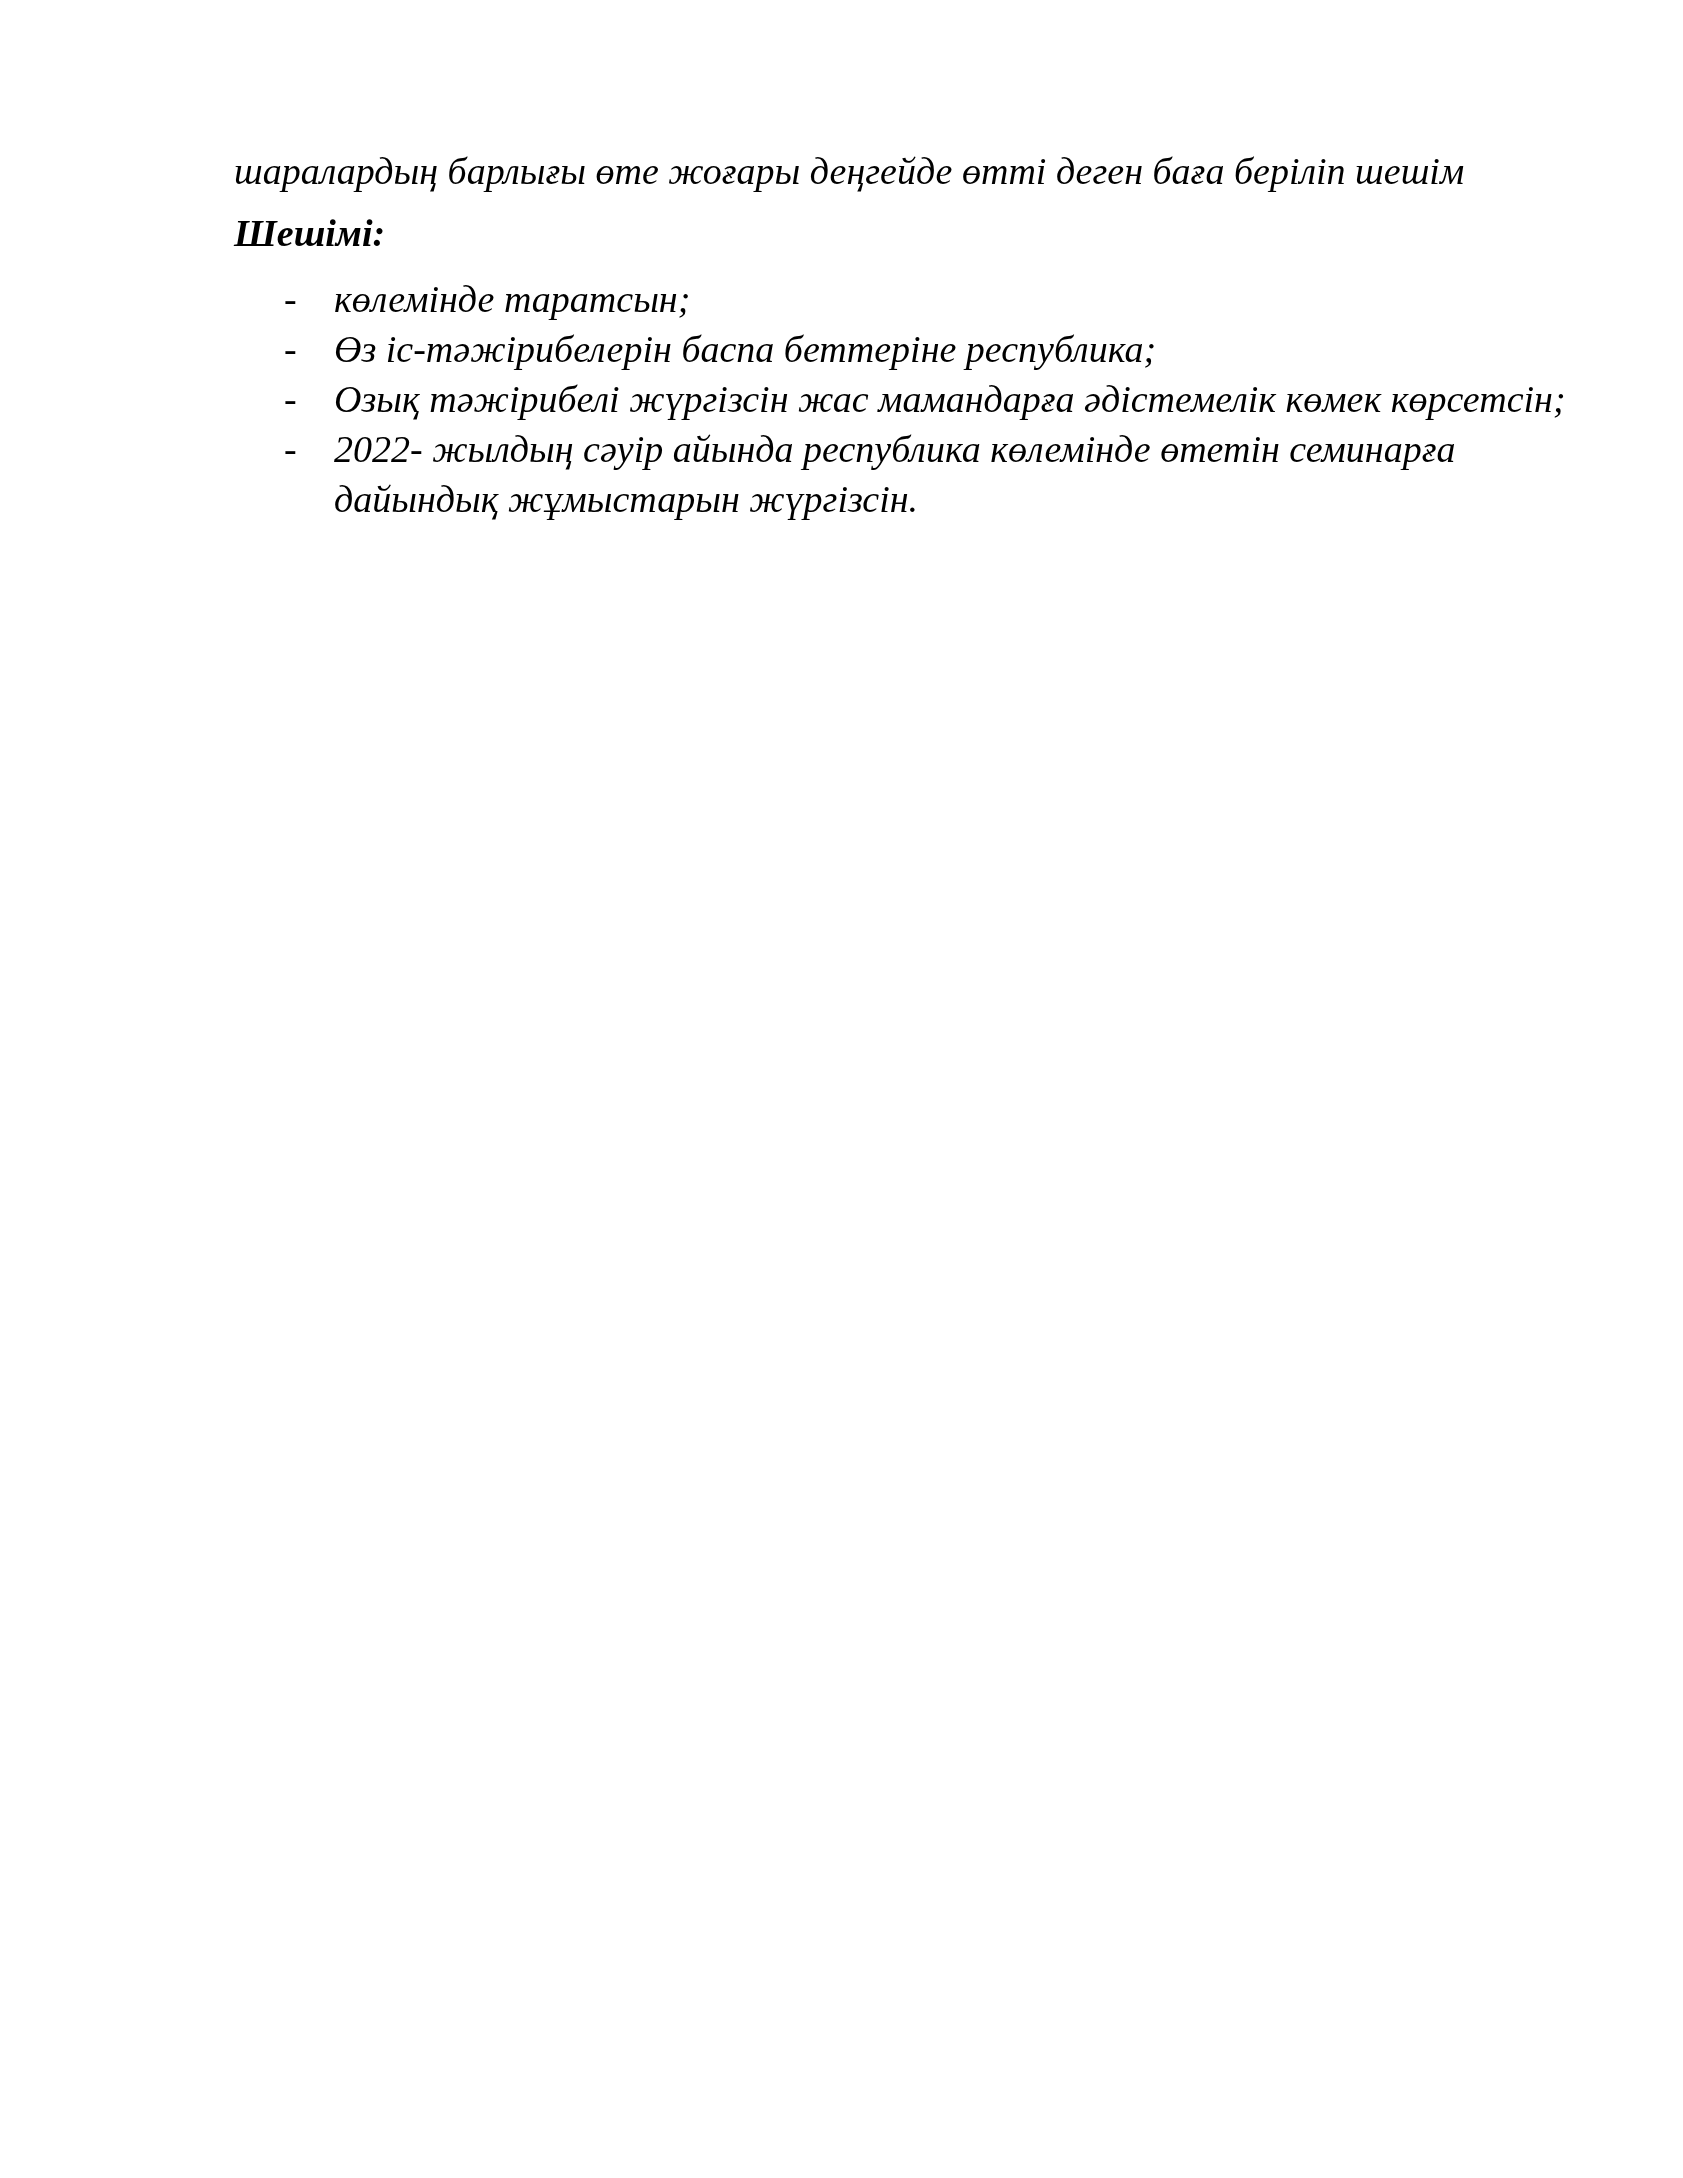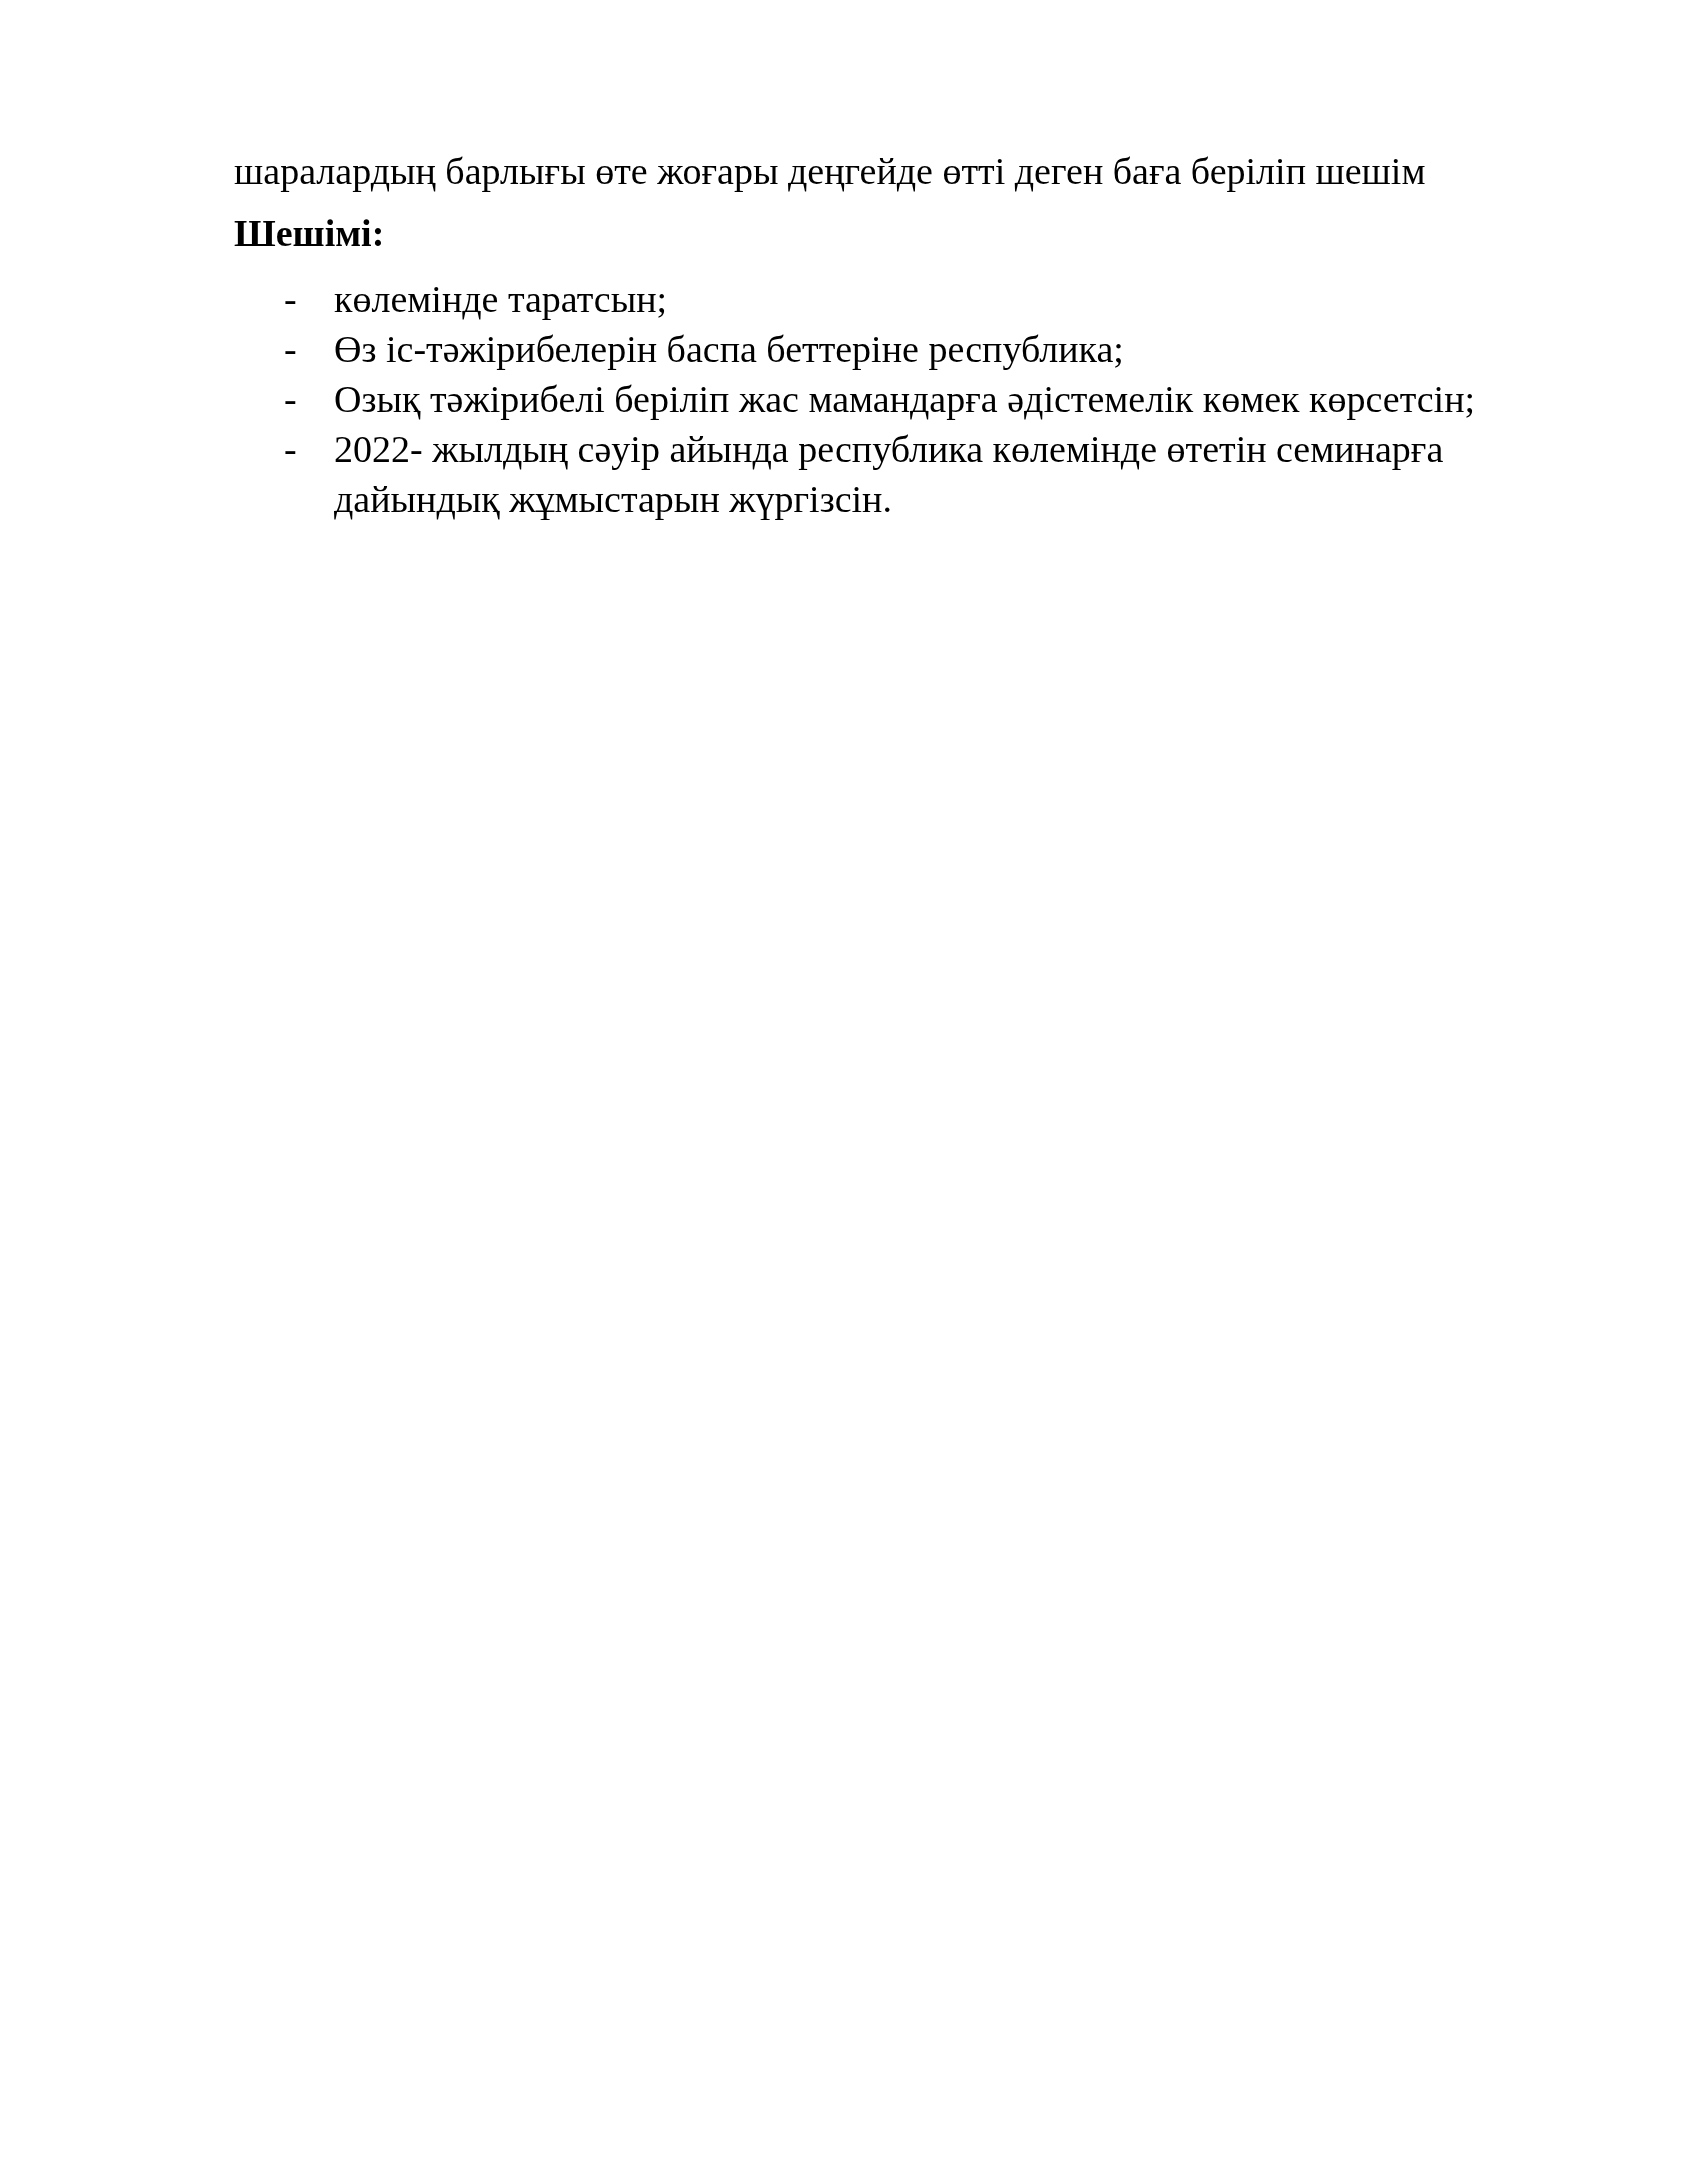--- a/index.html
+++ b/index.html
@@ -10,20 +10,21 @@
   .page {
     position: relative;
     width: 1683px;
     height: 2178px;
     background: #ffffff;
     color: #000000;
     font-family: "Liberation Serif", "DejaVu Serif", serif;
     font-size: 38px;
     line-height: 50px;
     overflow: hidden;
+    font-style: italic;
   }
   .content {
     position: absolute;
     top: 146px;
     left: 234px;
     width: 1287px;
   }
   .line {
     white-space: pre;   
   }
@@ -63,21 +64,21 @@
         <div class="line">көлемінде таратсын;</div>
       </div>
 
       <div class="list-item">
         <span class="list-marker">-</span>
         <div class="line">Өз іс-тәжірибелерін баспа беттеріне республика;</div>
       </div>
 
       <div class="list-item">
         <span class="list-marker">-</span>
-        <div class="line">Озық тәжірибелі беріліп жас мамандарға әдістемелік көмек көрсетсін;</div>
+        <div class="line">Озық тәжірибелі жүргізсін жас мамандарға әдістемелік көмек көрсетсін;</div>
       </div>
 
       <div class="list-item">
         <span class="list-marker">-</span>
         <div class="line">2022- жылдың сәуір айында республика көлемінде өтетін семинарға</div>
         <div class="line">дайындық жұмыстарын жүргізсін.</div>
       </div>
 
     </div>
   </div>

